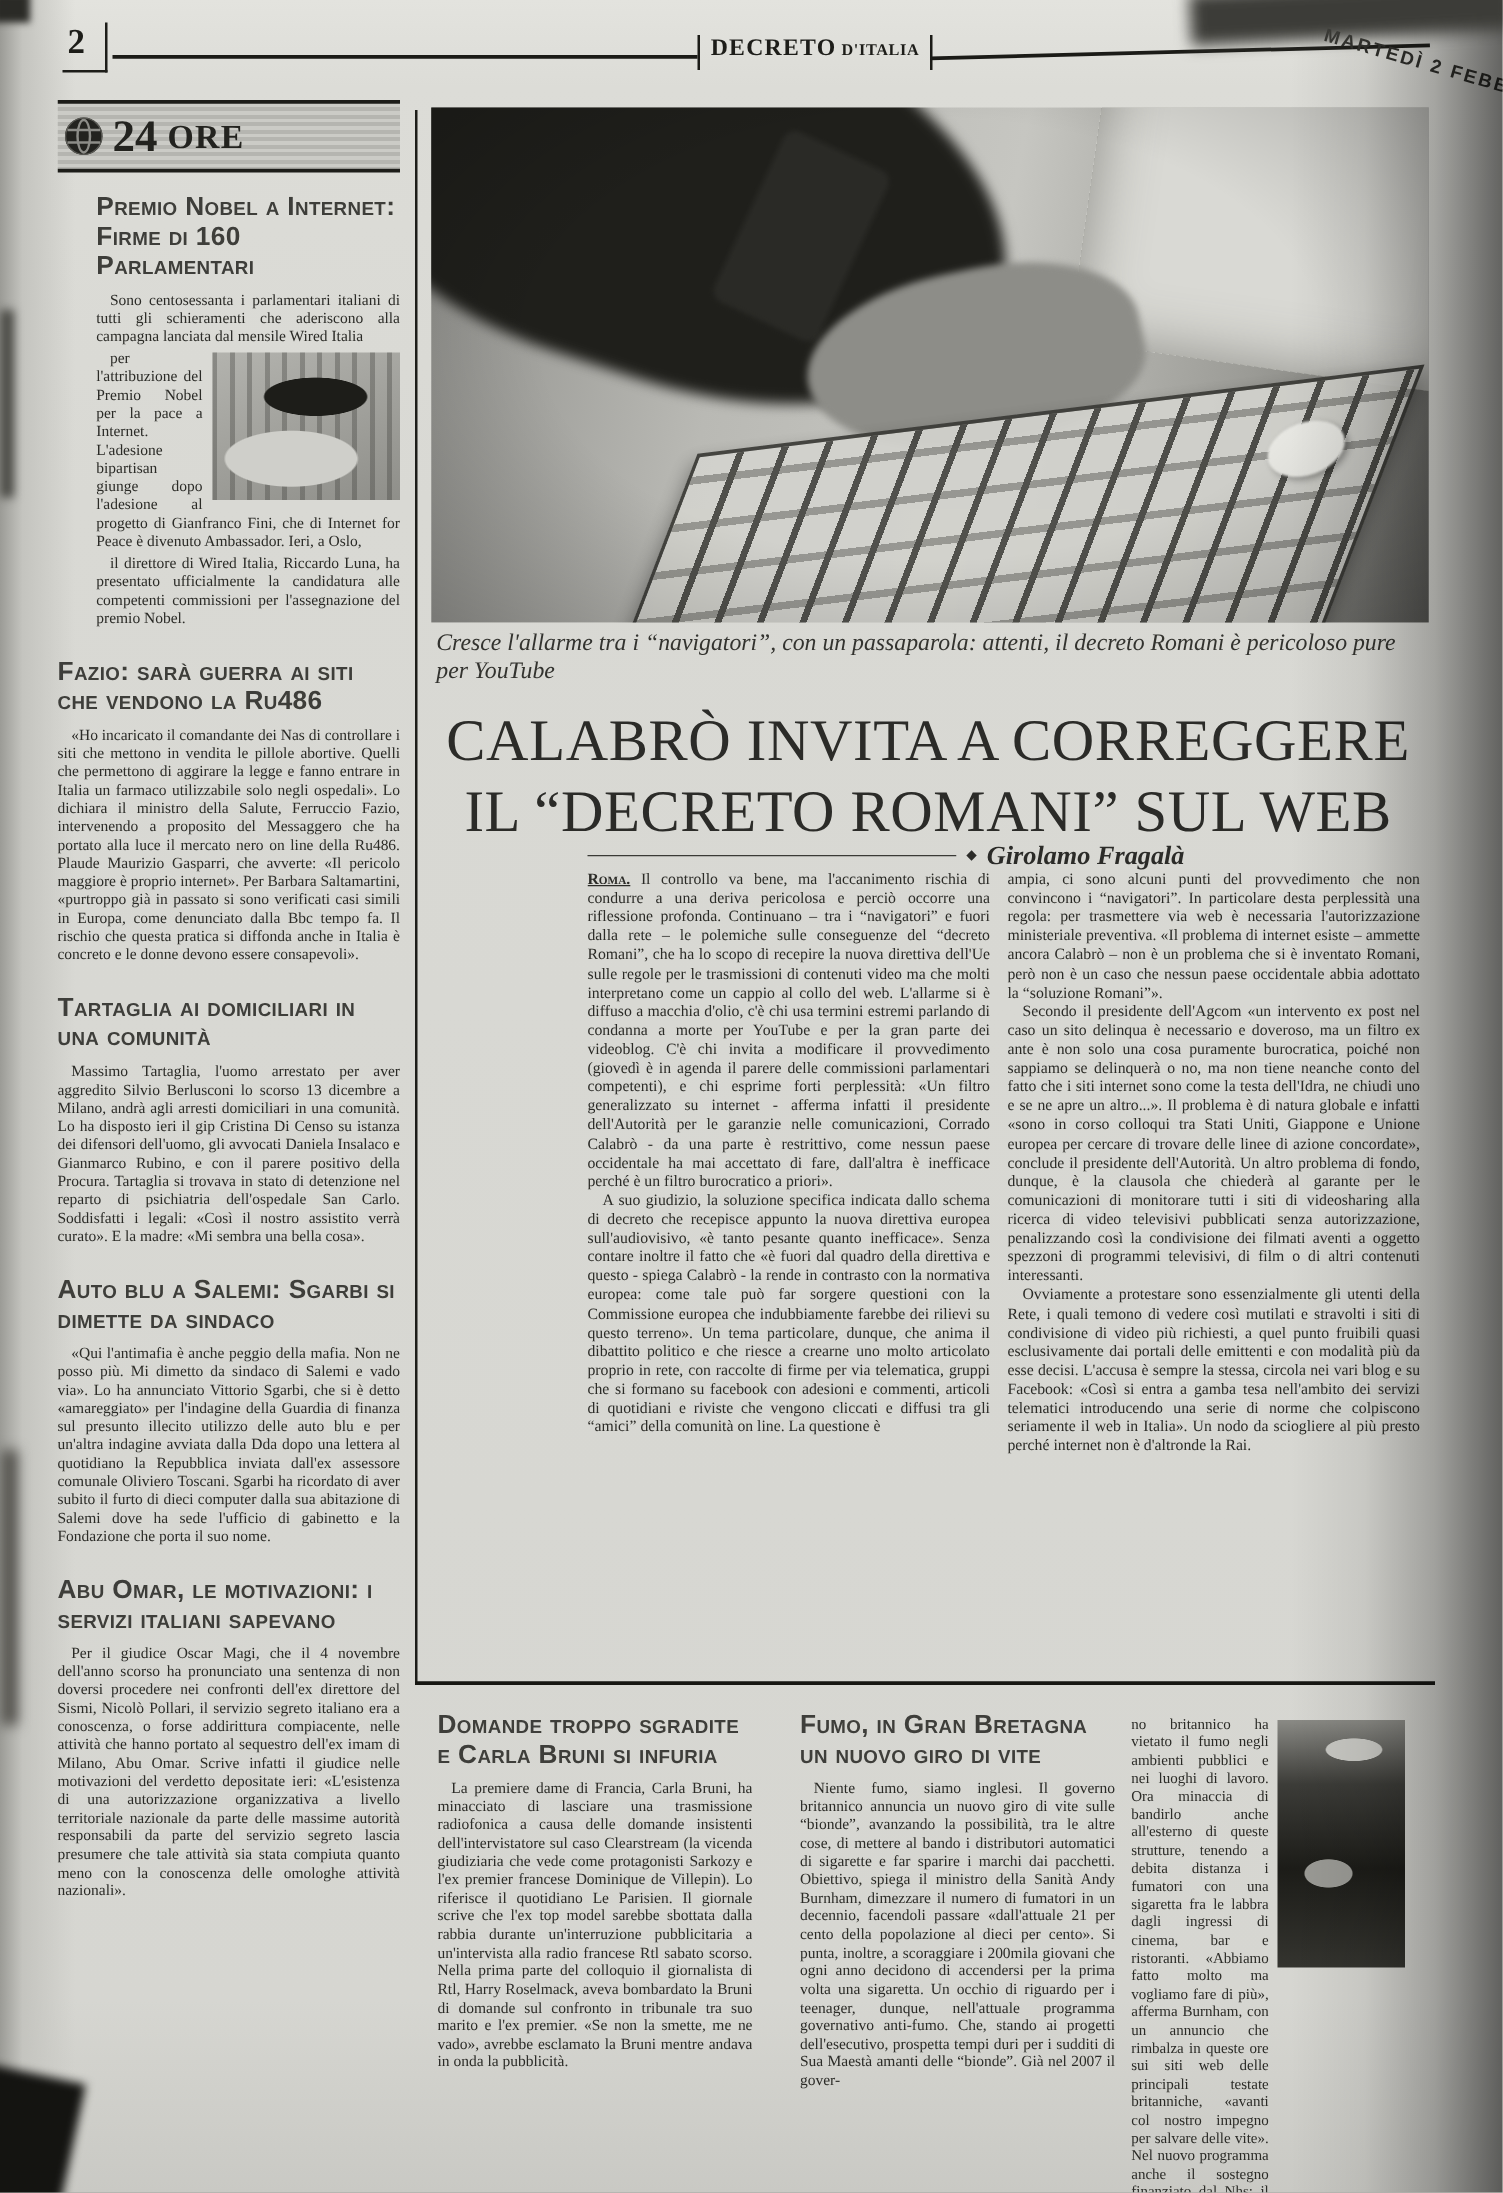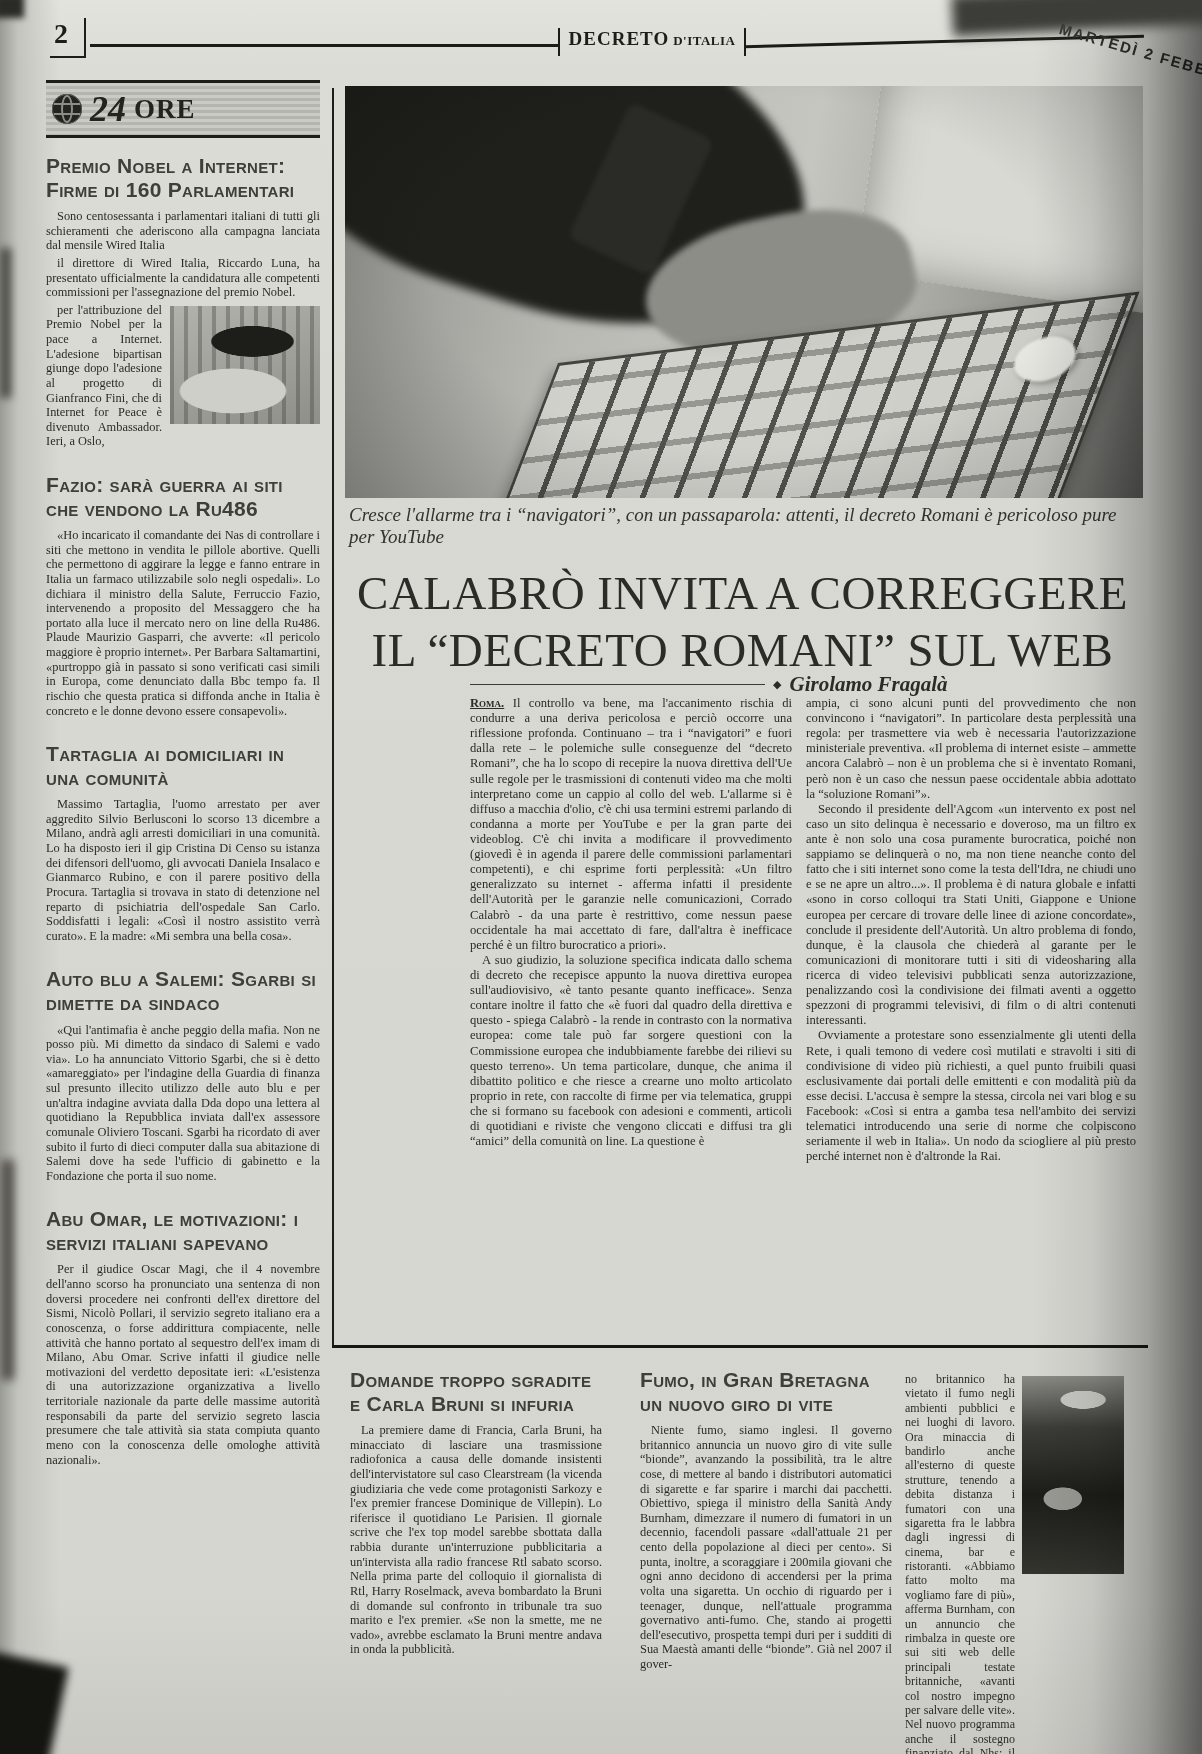--- a/index.html
+++ b/index.html
@@ -51,24 +51,24 @@
   
   .left-col{position:absolute;left:46px;top:80px;width:274px;height:1666px;overflow:hidden;z-index:3;}
   .ore-bar{
     display:flex;align-items:center;gap:8px;height:46px;padding:3px 6px;
     border-top:3px solid #1d1d19;border-bottom:3px solid #1d1d19;
     background:repeating-linear-gradient(180deg,#cbcbc6 0 3px,#b5b5b0 3px 6px);
   }
   .globe{width:30px;height:30px;border-radius:50%;background:#23231f;position:relative;flex:0 0 30px;box-shadow:inset 0 0 0 1px #5a5a55;}
   .globe::before{content:"";position:absolute;left:2px;right:2px;top:9px;height:2px;background:#8d8d88;box-shadow:0 10px 0 #8d8d88;}
   .globe::after{content:"";position:absolute;left:9px;top:1px;bottom:1px;width:12px;border-radius:50%;border:2px solid #8d8d88;box-sizing:border-box;}
-  .ore-24{font-size:36px;font-style:italic;font-weight:bold;color:#23231f;line-height:1;}
+  .ore-24{font-size:36px;font-weight:bold;color:#23231f;line-height:1;}
   .ore-ore{font-size:27px;font-weight:bold;letter-spacing:1px;color:#23231f;line-height:1;}
   .left-col article{margin-top:24px;}
-  .left-col article:first-of-type{margin-top:16px;}
+  .left-col article:first-of-type{margin-top:16px;margin-left:31px;}
   h2.kicker{
     font-family:"Liberation Sans","DejaVu Sans",sans-serif;font-variant:small-caps;
     font-size:21px;font-weight:600;line-height:1.12;letter-spacing:.3px;color:#3e3e3a;margin:0 0 8px 0;
   }
   .bodytxt{font-size:12.4px;line-height:1.18;text-align:justify;color:#2b2b27;margin:0 0 3px 0;text-indent:11px;}
   .inset-photo{
     float:right;width:150px;height:118px;margin:3px 0 4px 8px;
     background:
       radial-gradient(ellipse 70px 26px at 55% 30%,#1d1d19 58%,rgba(0,0,0,0) 60%),
       radial-gradient(ellipse 95px 40px at 42% 72%,#cfcfca 0 55%,rgba(0,0,0,0) 57%),
@@ -153,25 +153,25 @@
   <aside class="left-col">
     <div class="ore-bar">
       <span class="globe"></span>
       <span class="ore-24">24</span>
       <span class="ore-ore">ORE</span>
     </div>
 
     <article>
       <h2 class="kicker">Premio Nobel a Internet: Firme di 160 Parlamentari</h2>
       <p class="bodytxt">Sono centosessanta i parlamentari italiani di tutti gli schieramenti che aderiscono alla campagna lanciata dal mensile Wired Italia</p>
-      <p class="bodytxt">il direttore di Wired Italia, Riccardo Luna, ha presentato ufficialmente la candidatura alle competenti commissioni per l'assegnazione del premio Nobel.</p>
       <p class="bodytxt">
         <span class="inset-photo"></span>
         <span>per l'attribuzione del Premio Nobel per la pace a Internet. L'adesione bipartisan giunge dopo l'adesione al progetto di Gianfranco Fini, che di Internet for Peace è divenuto Ambassador. Ieri, a Oslo,</span>
       </p>
+      <p class="bodytxt">il direttore di Wired Italia, Riccardo Luna, ha presentato ufficialmente la candidatura alle competenti commissioni per l'assegnazione del premio Nobel.</p>
     </article>
 
     <article>
       <h2 class="kicker">Fazio: sarà guerra ai siti che vendono la Ru486</h2>
       <p class="bodytxt">«Ho incaricato il comandante dei Nas di controllare i siti che mettono in vendita le pillole abortive. Quelli che permettono di aggirare la legge e fanno entrare in Italia un farmaco utilizzabile solo negli ospedali». Lo dichiara il ministro della Salute, Ferruccio Fazio, intervenendo a proposito del Messaggero che ha portato alla luce il mercato nero on line della Ru486. Plaude Maurizio Gasparri, che avverte: «Il pericolo maggiore è proprio internet». Per Barbara Saltamartini, «purtroppo già in passato si sono verificati casi simili in Europa, come denunciato dalla Bbc tempo fa. Il rischio che questa pratica si diffonda anche in Italia è concreto e le donne devono essere consapevoli».</p>
     </article>
 
     <article>
       <h2 class="kicker">Tartaglia ai domiciliari in una comunità</h2>
       <p class="bodytxt">Massimo Tartaglia, l'uomo arrestato per aver aggredito Silvio Berlusconi lo scorso 13 dicembre a Milano, andrà agli arresti domiciliari in una comunità. Lo ha disposto ieri il gip Cristina Di Censo su istanza dei difensori dell'uomo, gli avvocati Daniela Insalaco e Gianmarco Rubino, e con il parere positivo della Procura. Tartaglia si trovava in stato di detenzione nel reparto di psichiatria dell'ospedale San Carlo. Soddisfatti i legali: «Così il nostro assistito verrà curato». E la madre: «Mi sembra una bella cosa».</p>

